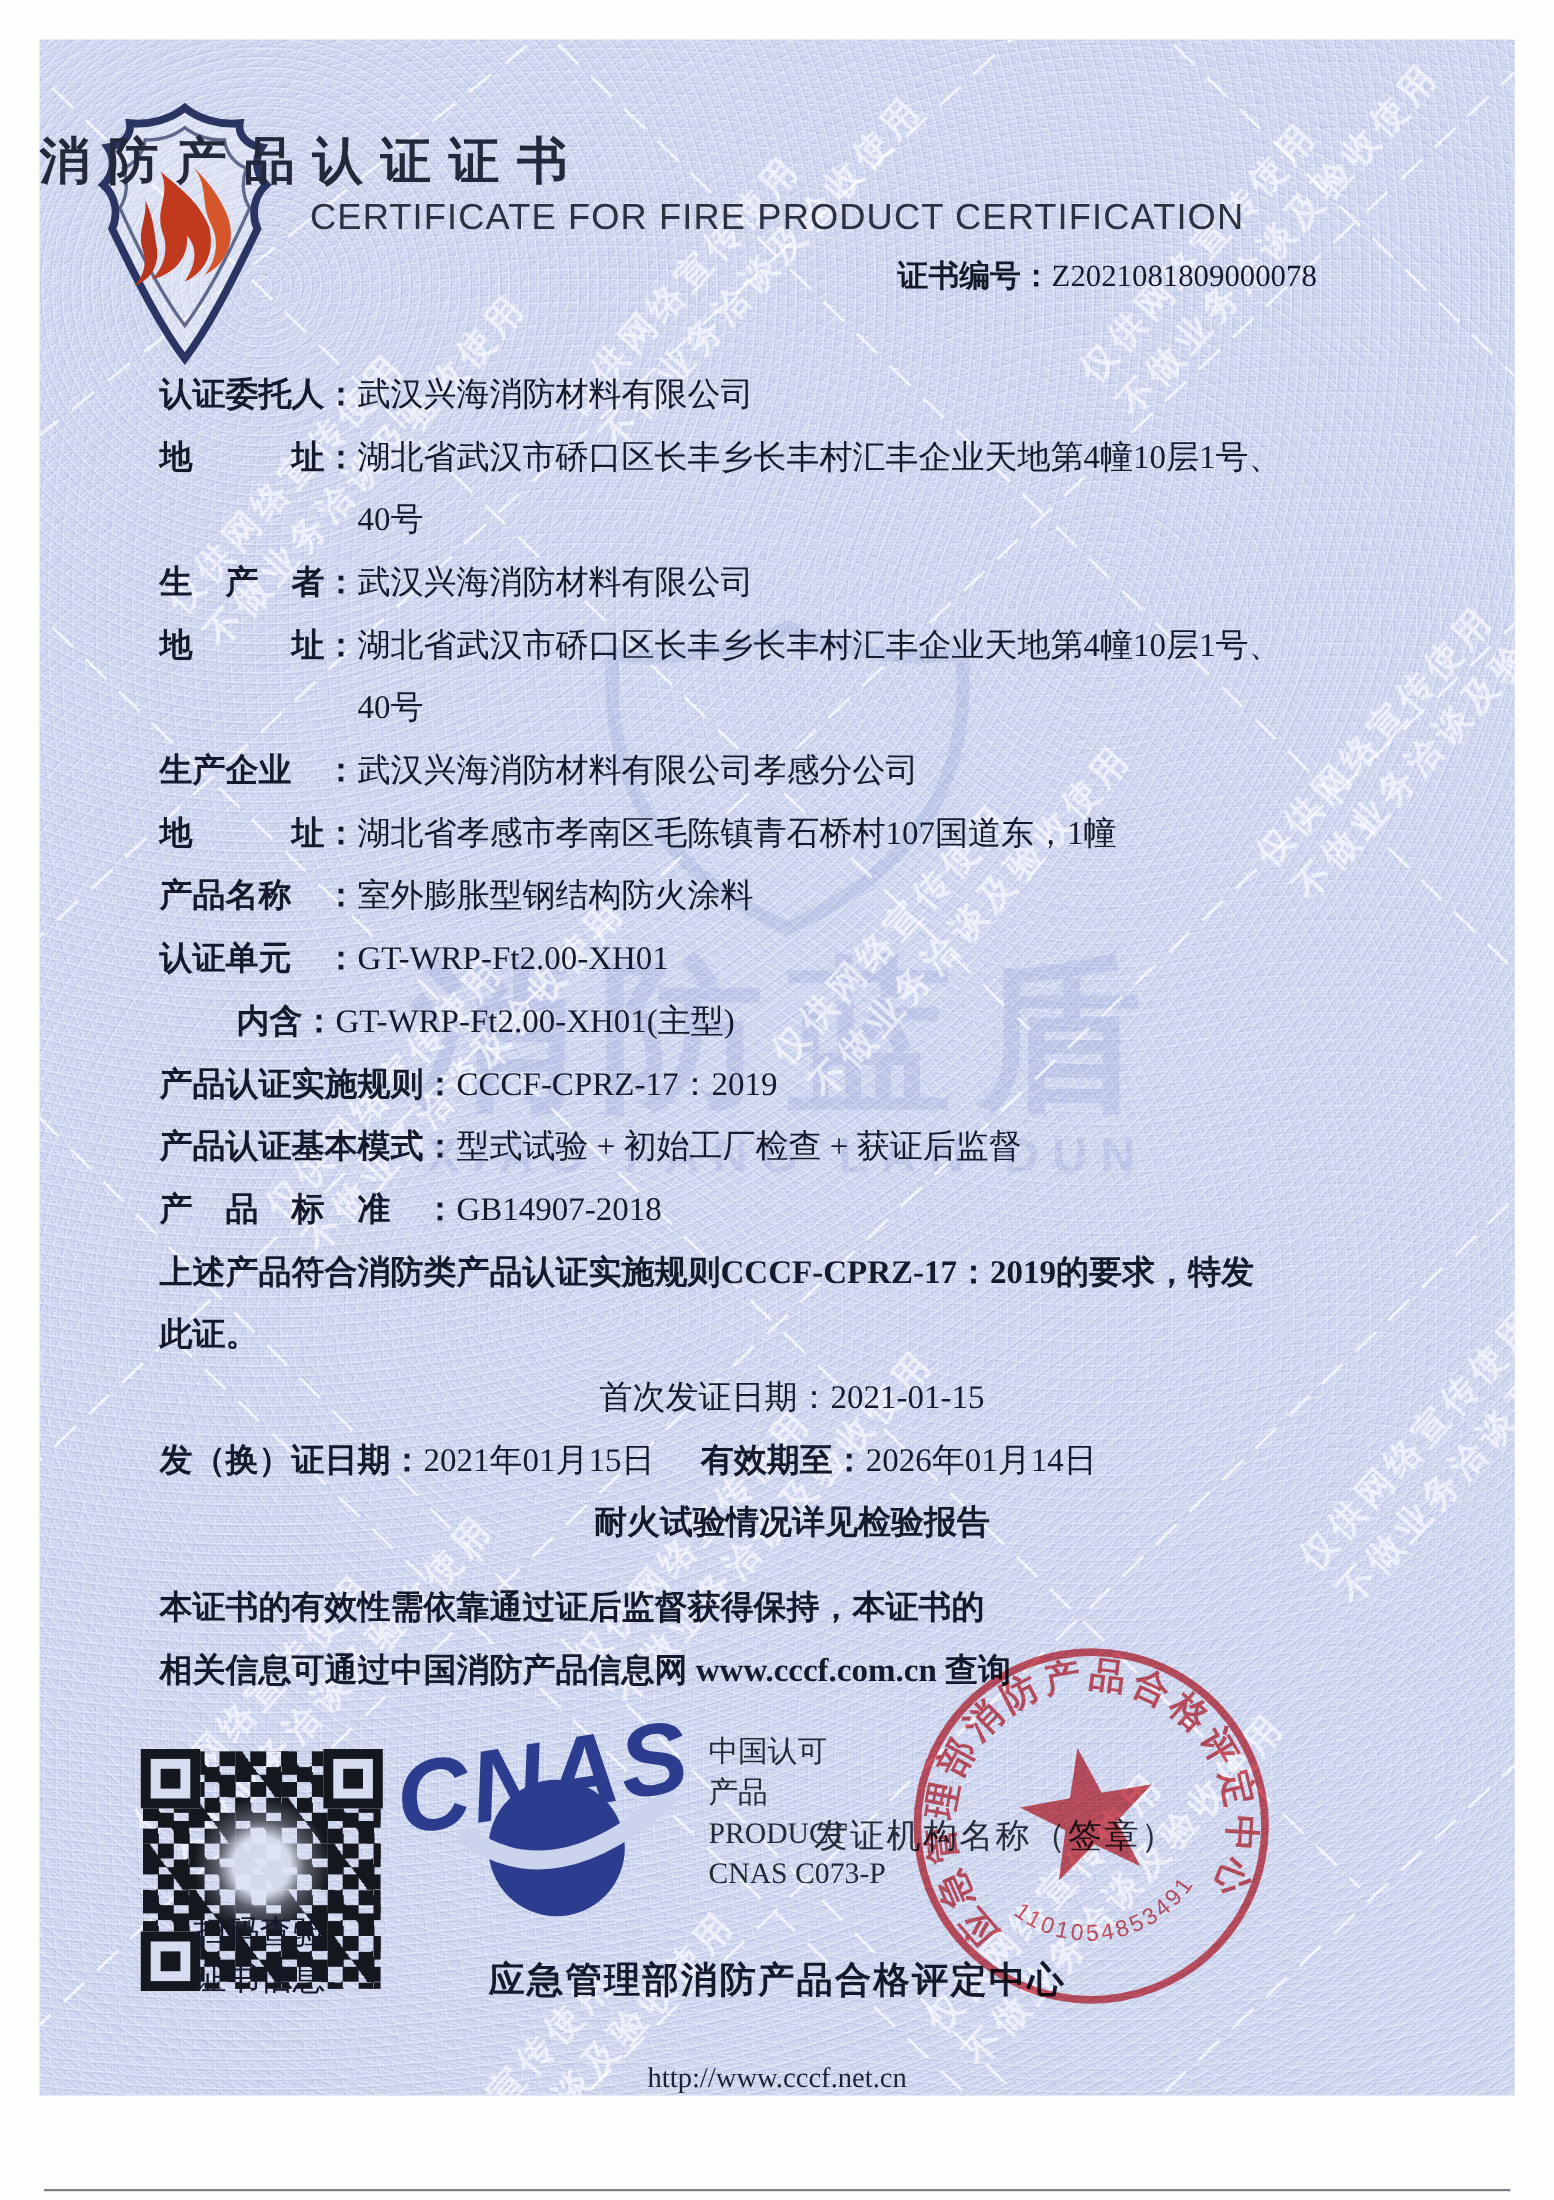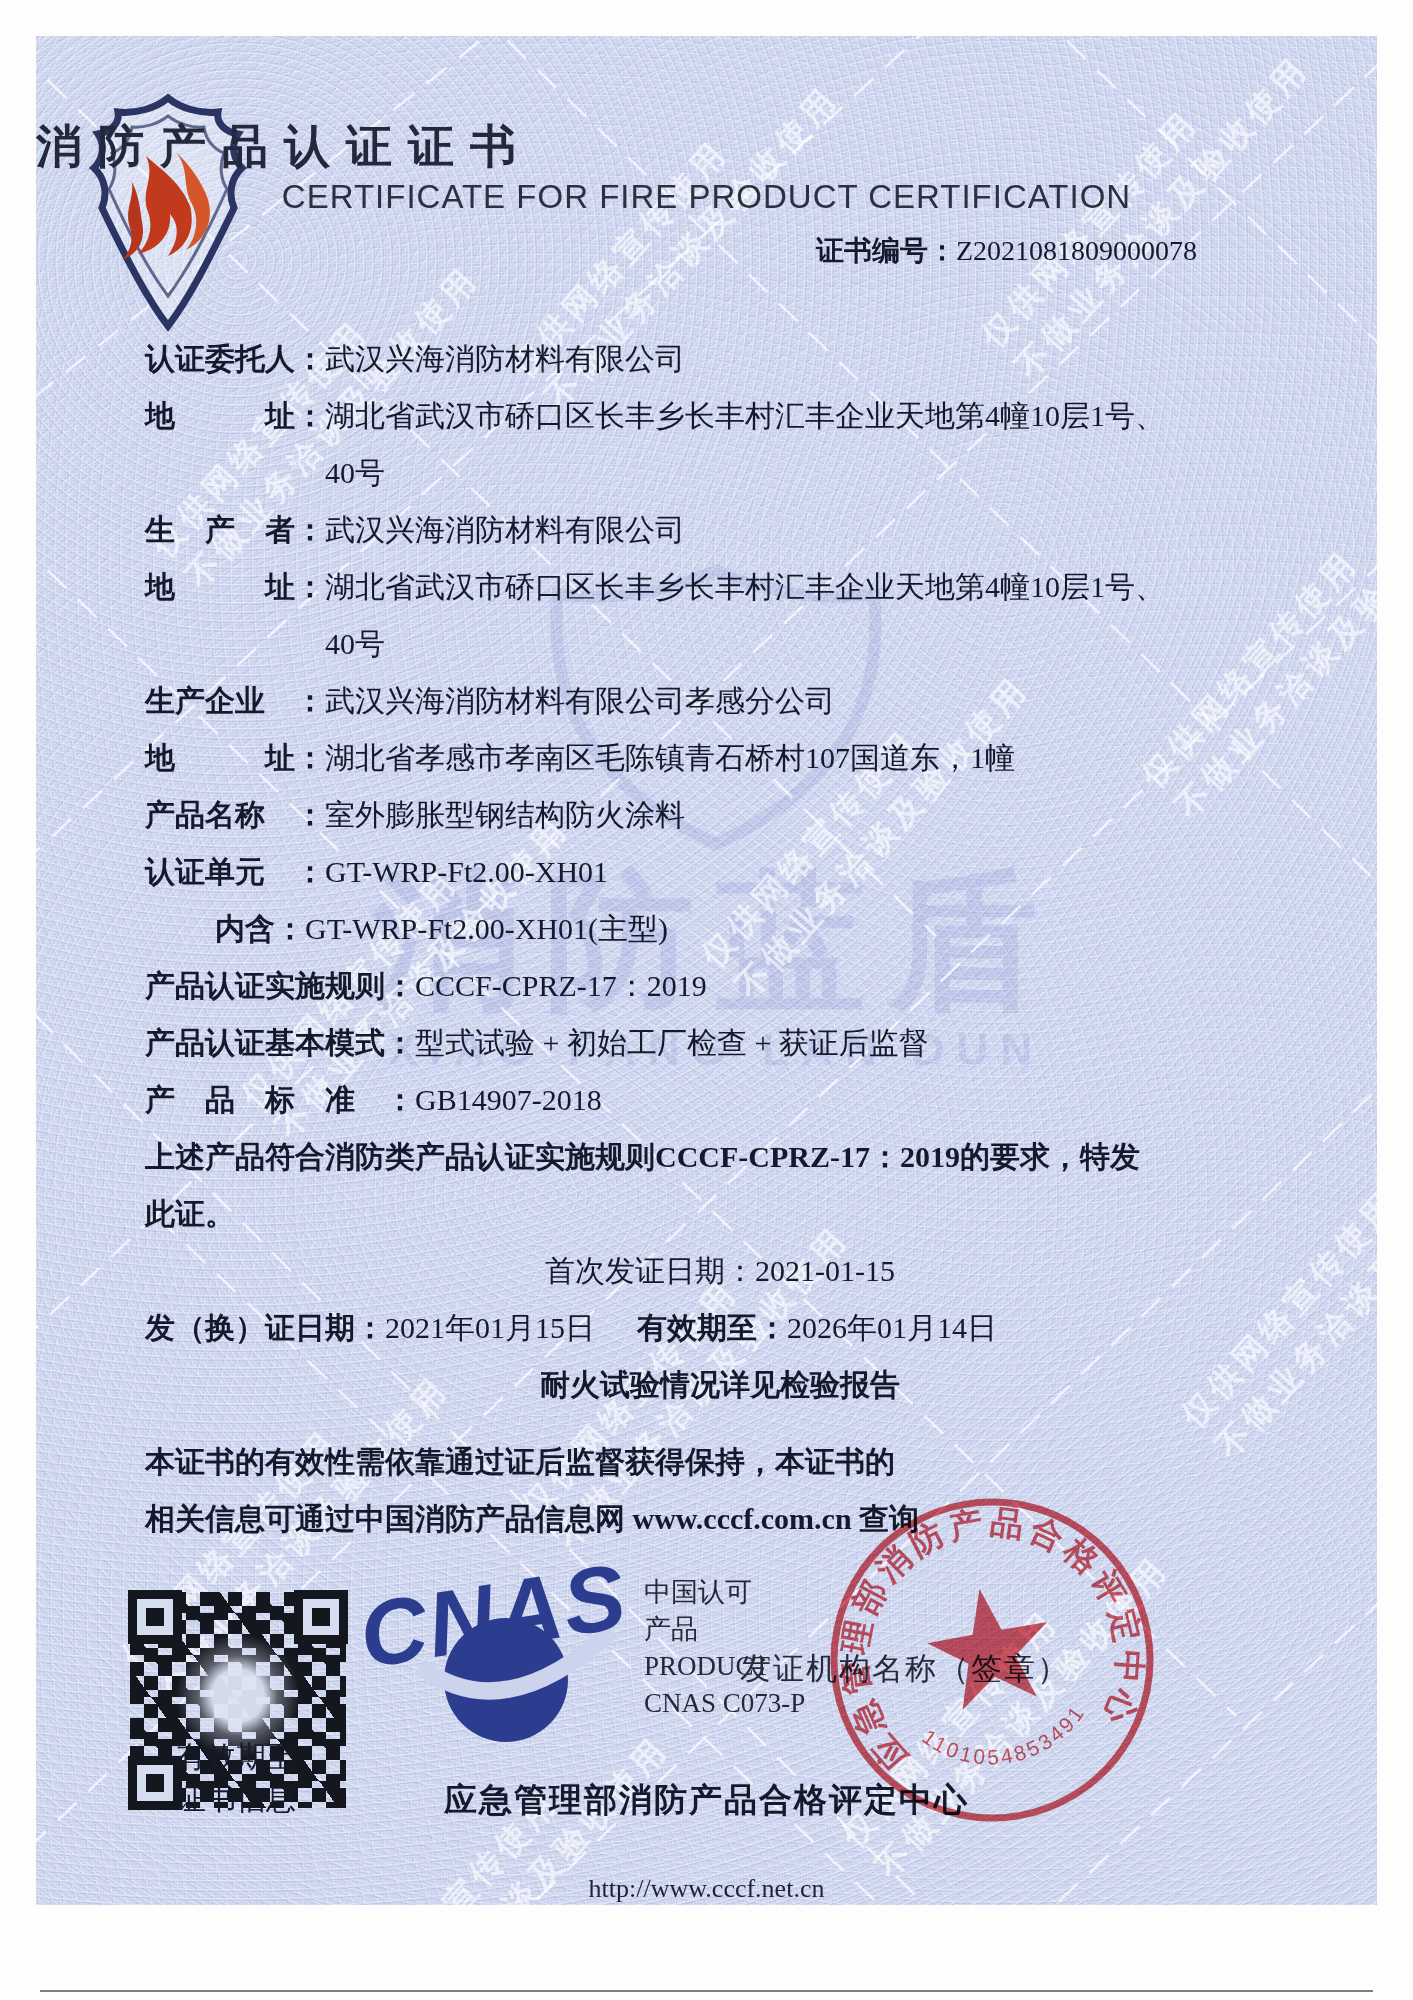--- a/index.html
+++ b/index.html
@@ -225,21 +225,21 @@
       <div class="firenote">耐火试验情况详见检验报告</div>
       <div class="para">本证书的有效性需依靠通过证后监督获得保持，本证书的
 相关信息可通过中国消防产品信息网 www.cccf.com.cn 查询</div>
     </div>
 
     <div class="qr">
       <div class="finder f-tl"></div>
       <div class="finder f-tr"></div>
       <div class="finder f-bl"></div>
     </div>
-    <div class="qr-caption">有效期至
+    <div class="qr-caption">扫码查验
 证书信息</div>
 
     <svg class="cnas-logo" width="300" height="210" viewBox="0 0 300 210">
       <circle cx="152" cy="146" r="62" fill="#2c3d8f"></circle>
       <path d="M66,132 Q150,196 258,96" stroke="#cbd3ed" stroke-width="17" fill="none"></path>
       <text x="8" y="112" font-family="Liberation Sans, sans-serif" font-size="92" font-weight="bold" font-style="italic" fill="#2c3d8f" letter-spacing="2" transform="rotate(-9 150 100)">CNAS</text>
     </svg>
     <div class="cnas-text">中国认可
 产品
 PRODUCT

